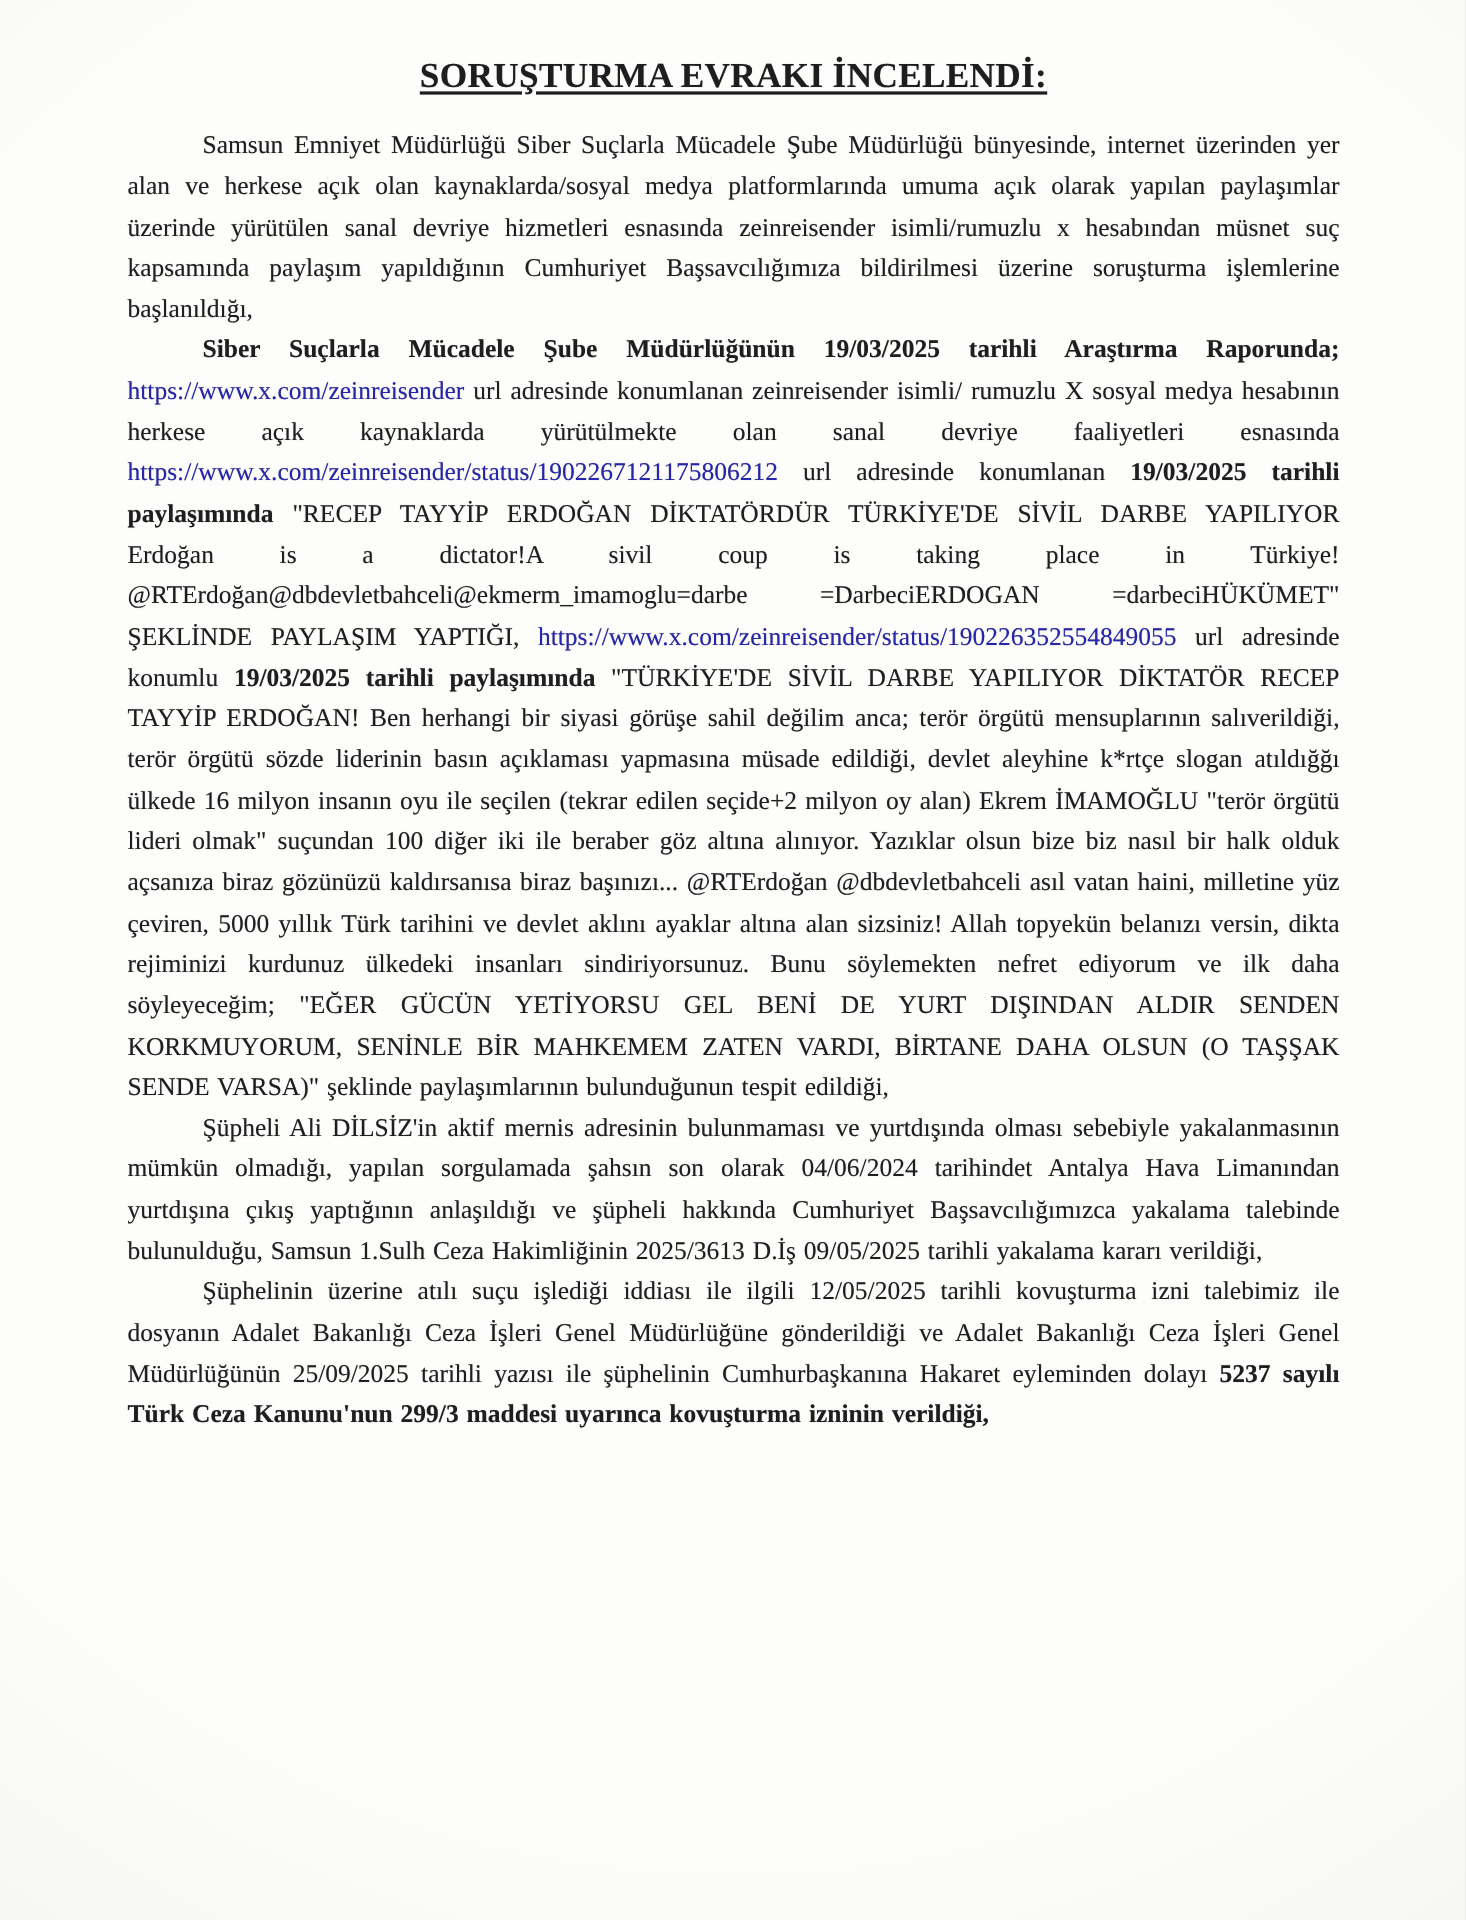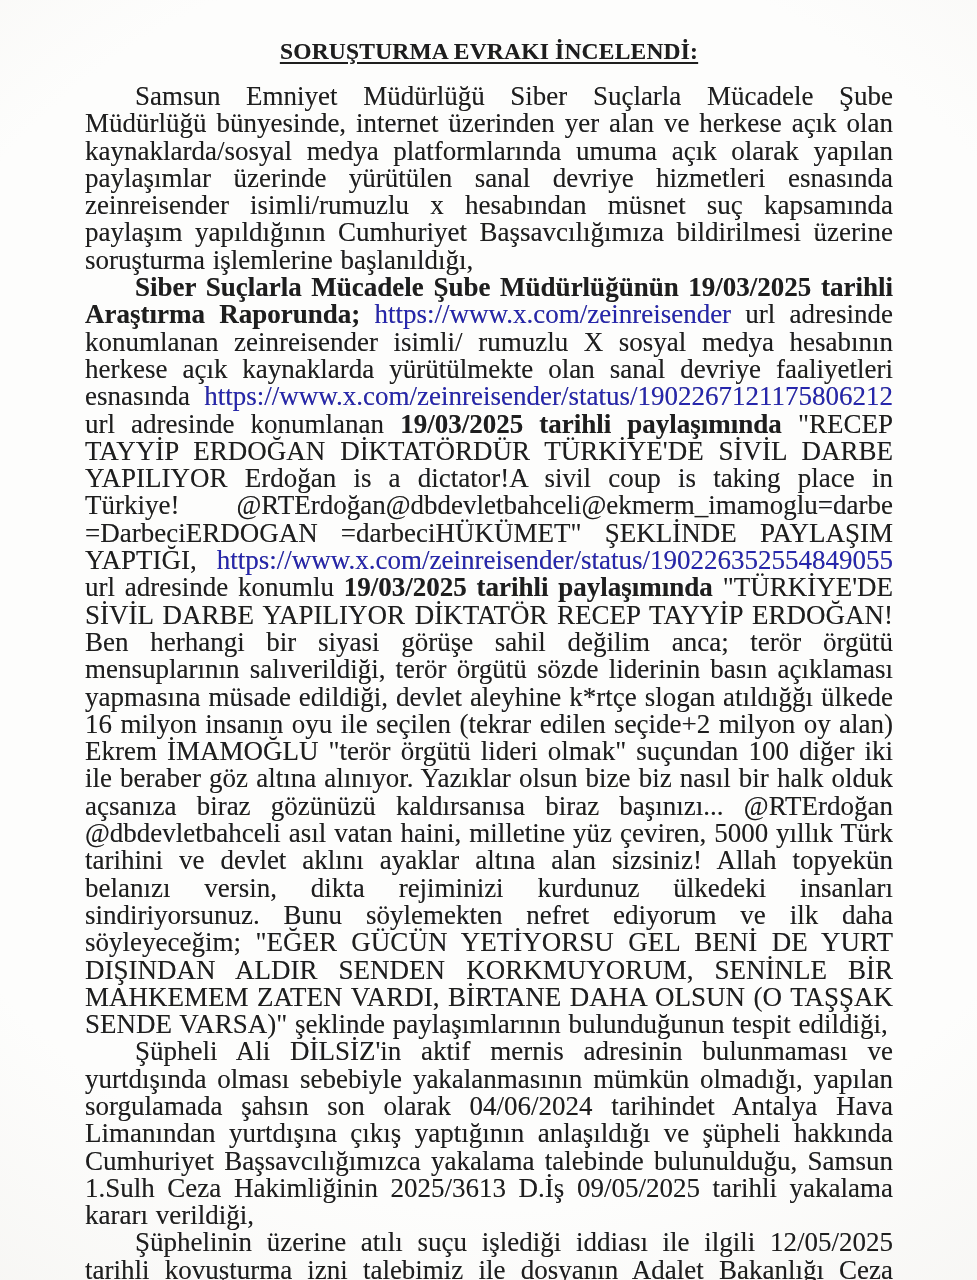--- a/index.html
+++ b/index.html
@@ -32,21 +32,21 @@
     font-weight: bold;
     text-align: center;
     text-decoration: underline;
     text-underline-offset: 3px;
     letter-spacing: 0.2px;
   }
   .para {
     margin: 0;
     text-align: justify;
     text-indent: 50px;
-    font-size: 27px;
+    font-size: 17px;
     line-height: 27.3px;
     word-spacing: 1px;
   }
   .seg-normal { font-weight: normal; }
   .seg-bold { font-weight: bold; }
   .seg-link {
     color: var(--link-color, #2626ad);
     text-underline-offset: 2px;
     white-space: nowrap;
     cursor: pointer;

